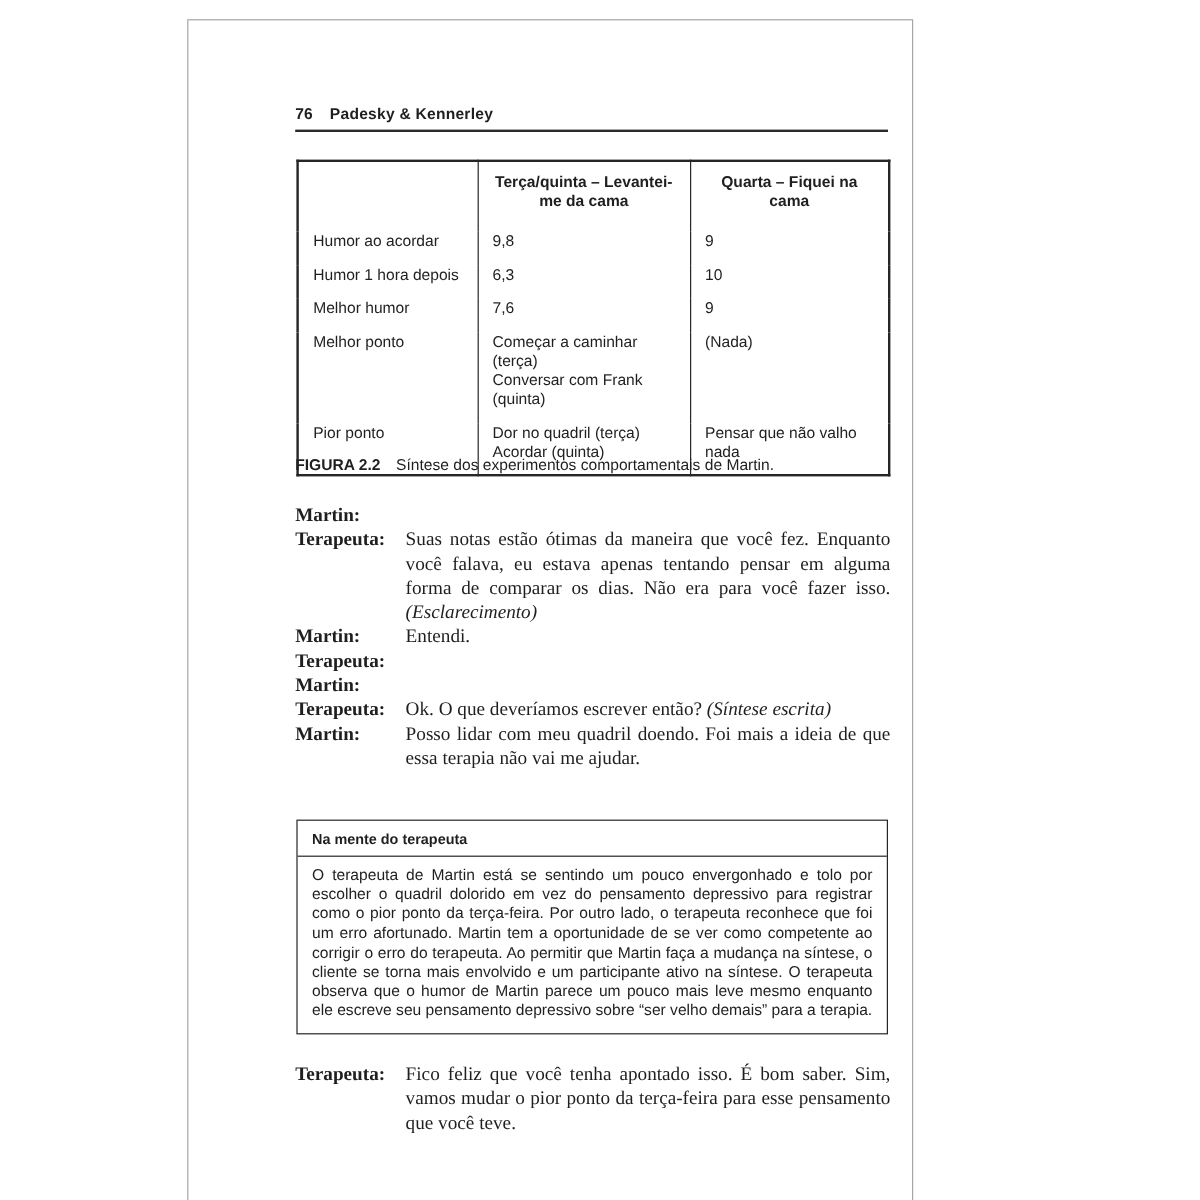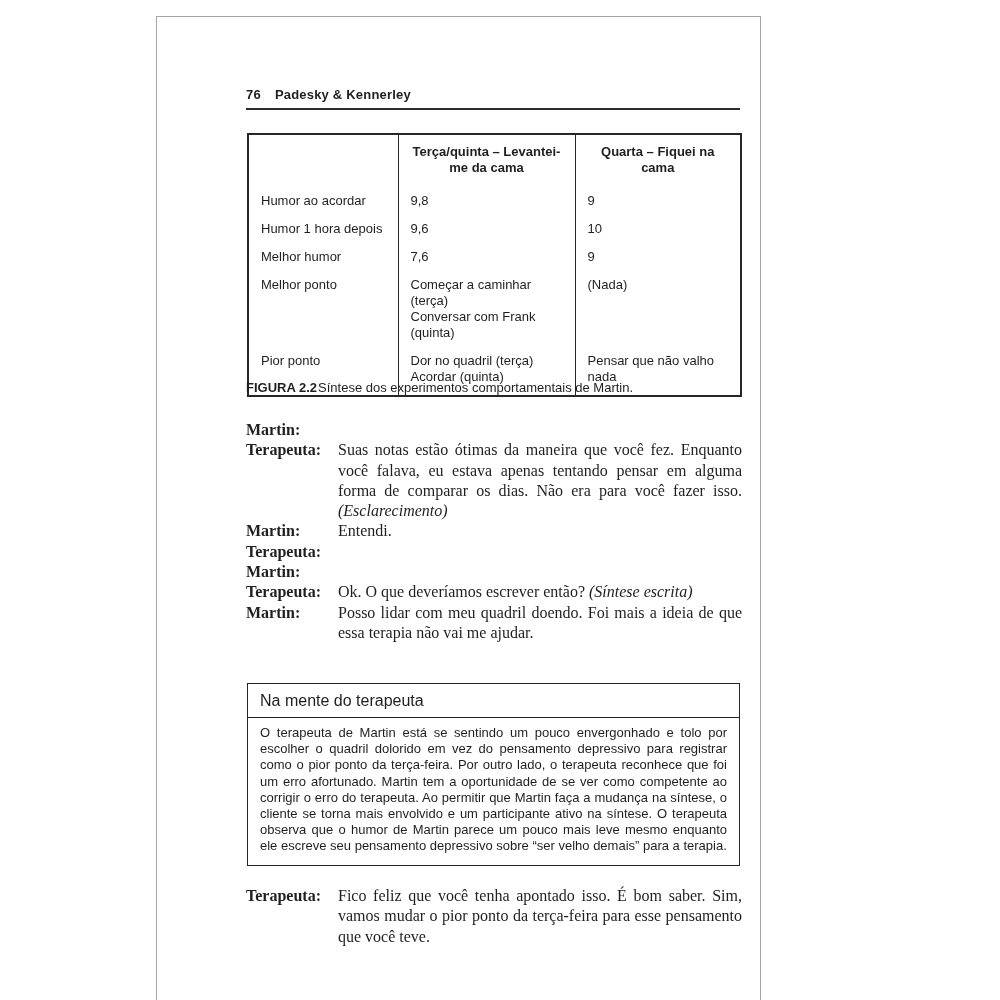--- a/index.html
+++ b/index.html
@@ -33,42 +33,42 @@
   .fig-table .vline { border-left: 1.5px solid #262626; }
   .fig-table th { font-weight: bold; text-align: center; padding: 9px 8px 17px; }
   .fig-table td { padding: 0 10px 12px 12px; white-space: pre-line; }
   .fig-table tr.r-last td { padding-bottom: 10px; }
 
   
   .caption {
     position: absolute; left: 89px; top: 363px; width: 494px;
     font-size: 13px;
   }
-  .caption .cap-label { font-weight: bold; margin-right: 1px; }
+  .caption .cap-label { font-weight: bold; margin-right: 13px; }
 
   
   .dialogue {
     position: absolute; left: 89px; width: 496px;
     font-family: "Liberation Serif", "DejaVu Serif", serif;
     font-size: 16px; line-height: 20.3px;
   }
   .dlg-main { top: 403px; }
   .dlg-close { top: 869px; }
   .dlg-entry { display: grid; grid-template-columns: 92px 1fr; }
   .dlg-speaker { font-weight: bold; }
   .dlg-text { text-align: justify; }
   .dlg-text .aside { font-style: italic; }
 
   
   .mind-box {
     position: absolute; left: 90px; top: 666px; width: 493px;
     border: 1.5px solid #262626;
   }
   .mind-box .mb-title {
-    font-size: 16px; font-weight: normal;
+    font-size: 12px; font-weight: bold;
     padding: 8px 12px 7px; border-bottom: 1.5px solid #262626;
   }
   .mind-box .mb-body {
     font-size: 13px; line-height: 16.2px; text-align: justify;
     padding: 7px 12px 10px;
   }
 </style>
 </head>
 <body>
 
@@ -90,21 +90,21 @@
       <th class="vline">Terça/quinta – Levantei-me da cama</th>
       <th class="vline">Quarta – Fiquei na cama</th>
     </tr>
     <tr>
       <td>Humor ao acordar</td>
       <td class="vline">9,8</td>
       <td class="vline">9</td>
     </tr>
     <tr>
       <td>Humor 1 hora depois</td>
-      <td class="vline">9,6</td>
+      <td class="vline">6,3</td>
       <td class="vline">10</td>
     </tr>
     <tr>
       <td>Melhor humor</td>
       <td class="vline">7,6</td>
       <td class="vline">9</td>
     </tr>
     <tr>
       <td>Melhor ponto</td>
       <td class="vline">Começar a caminhar (terça)

